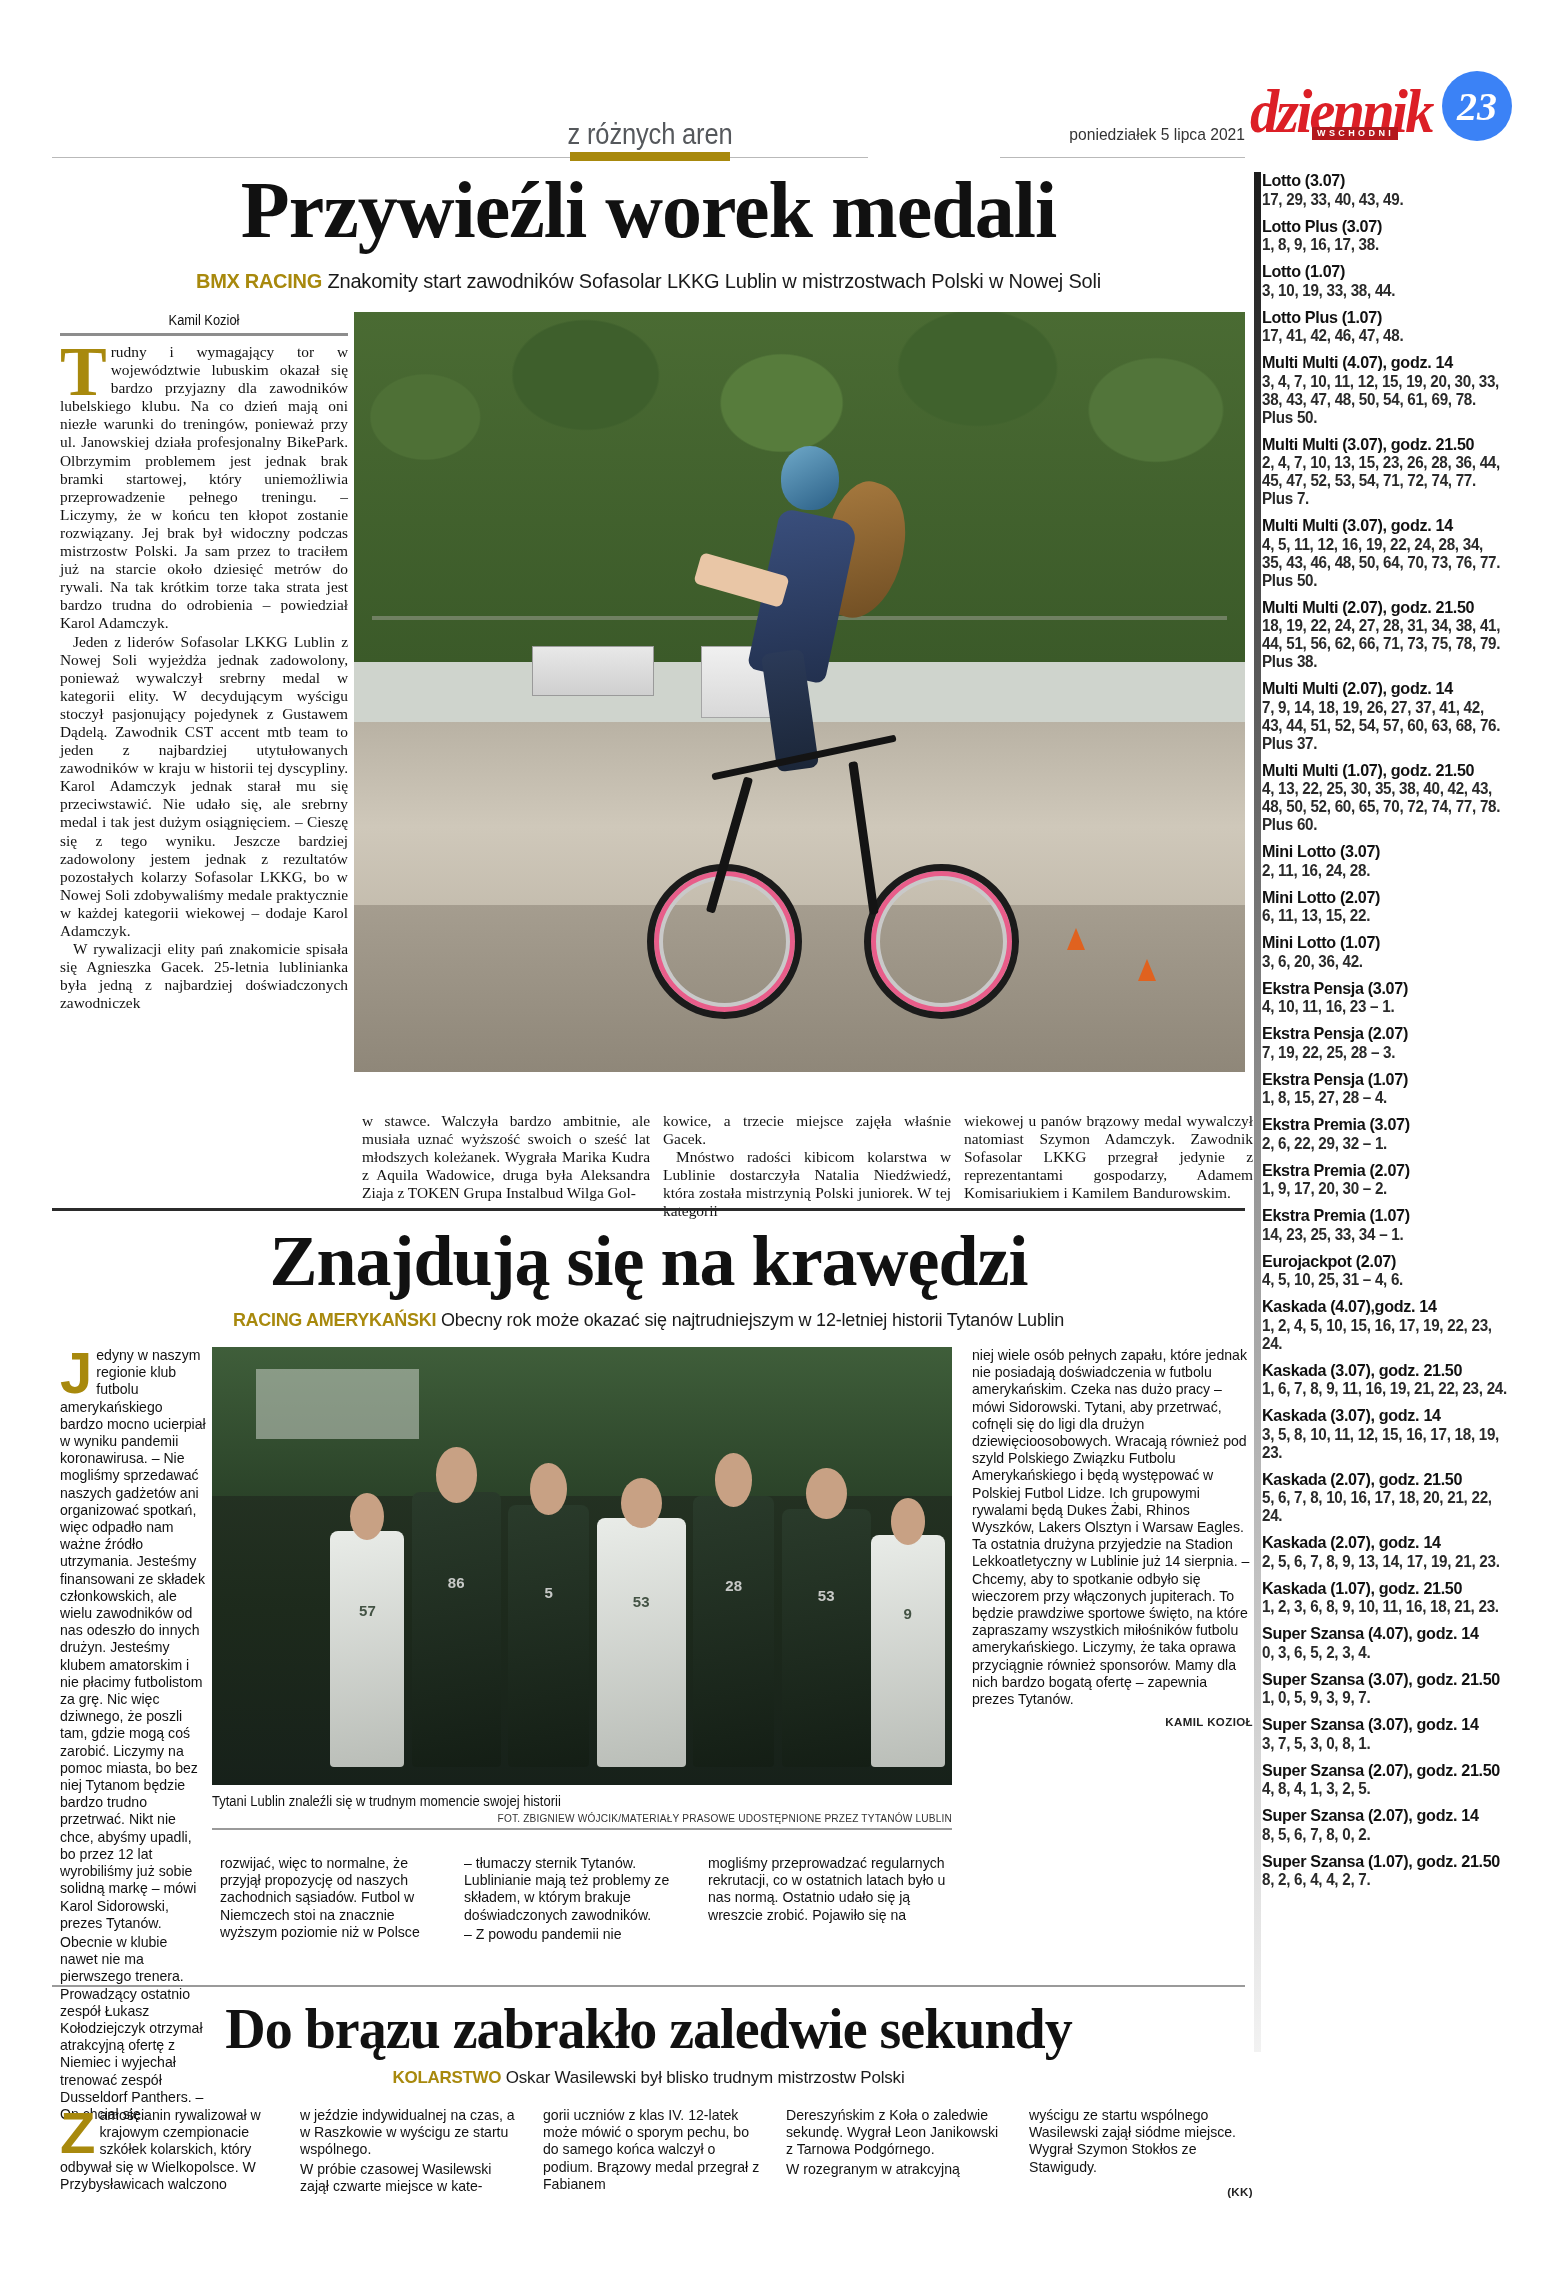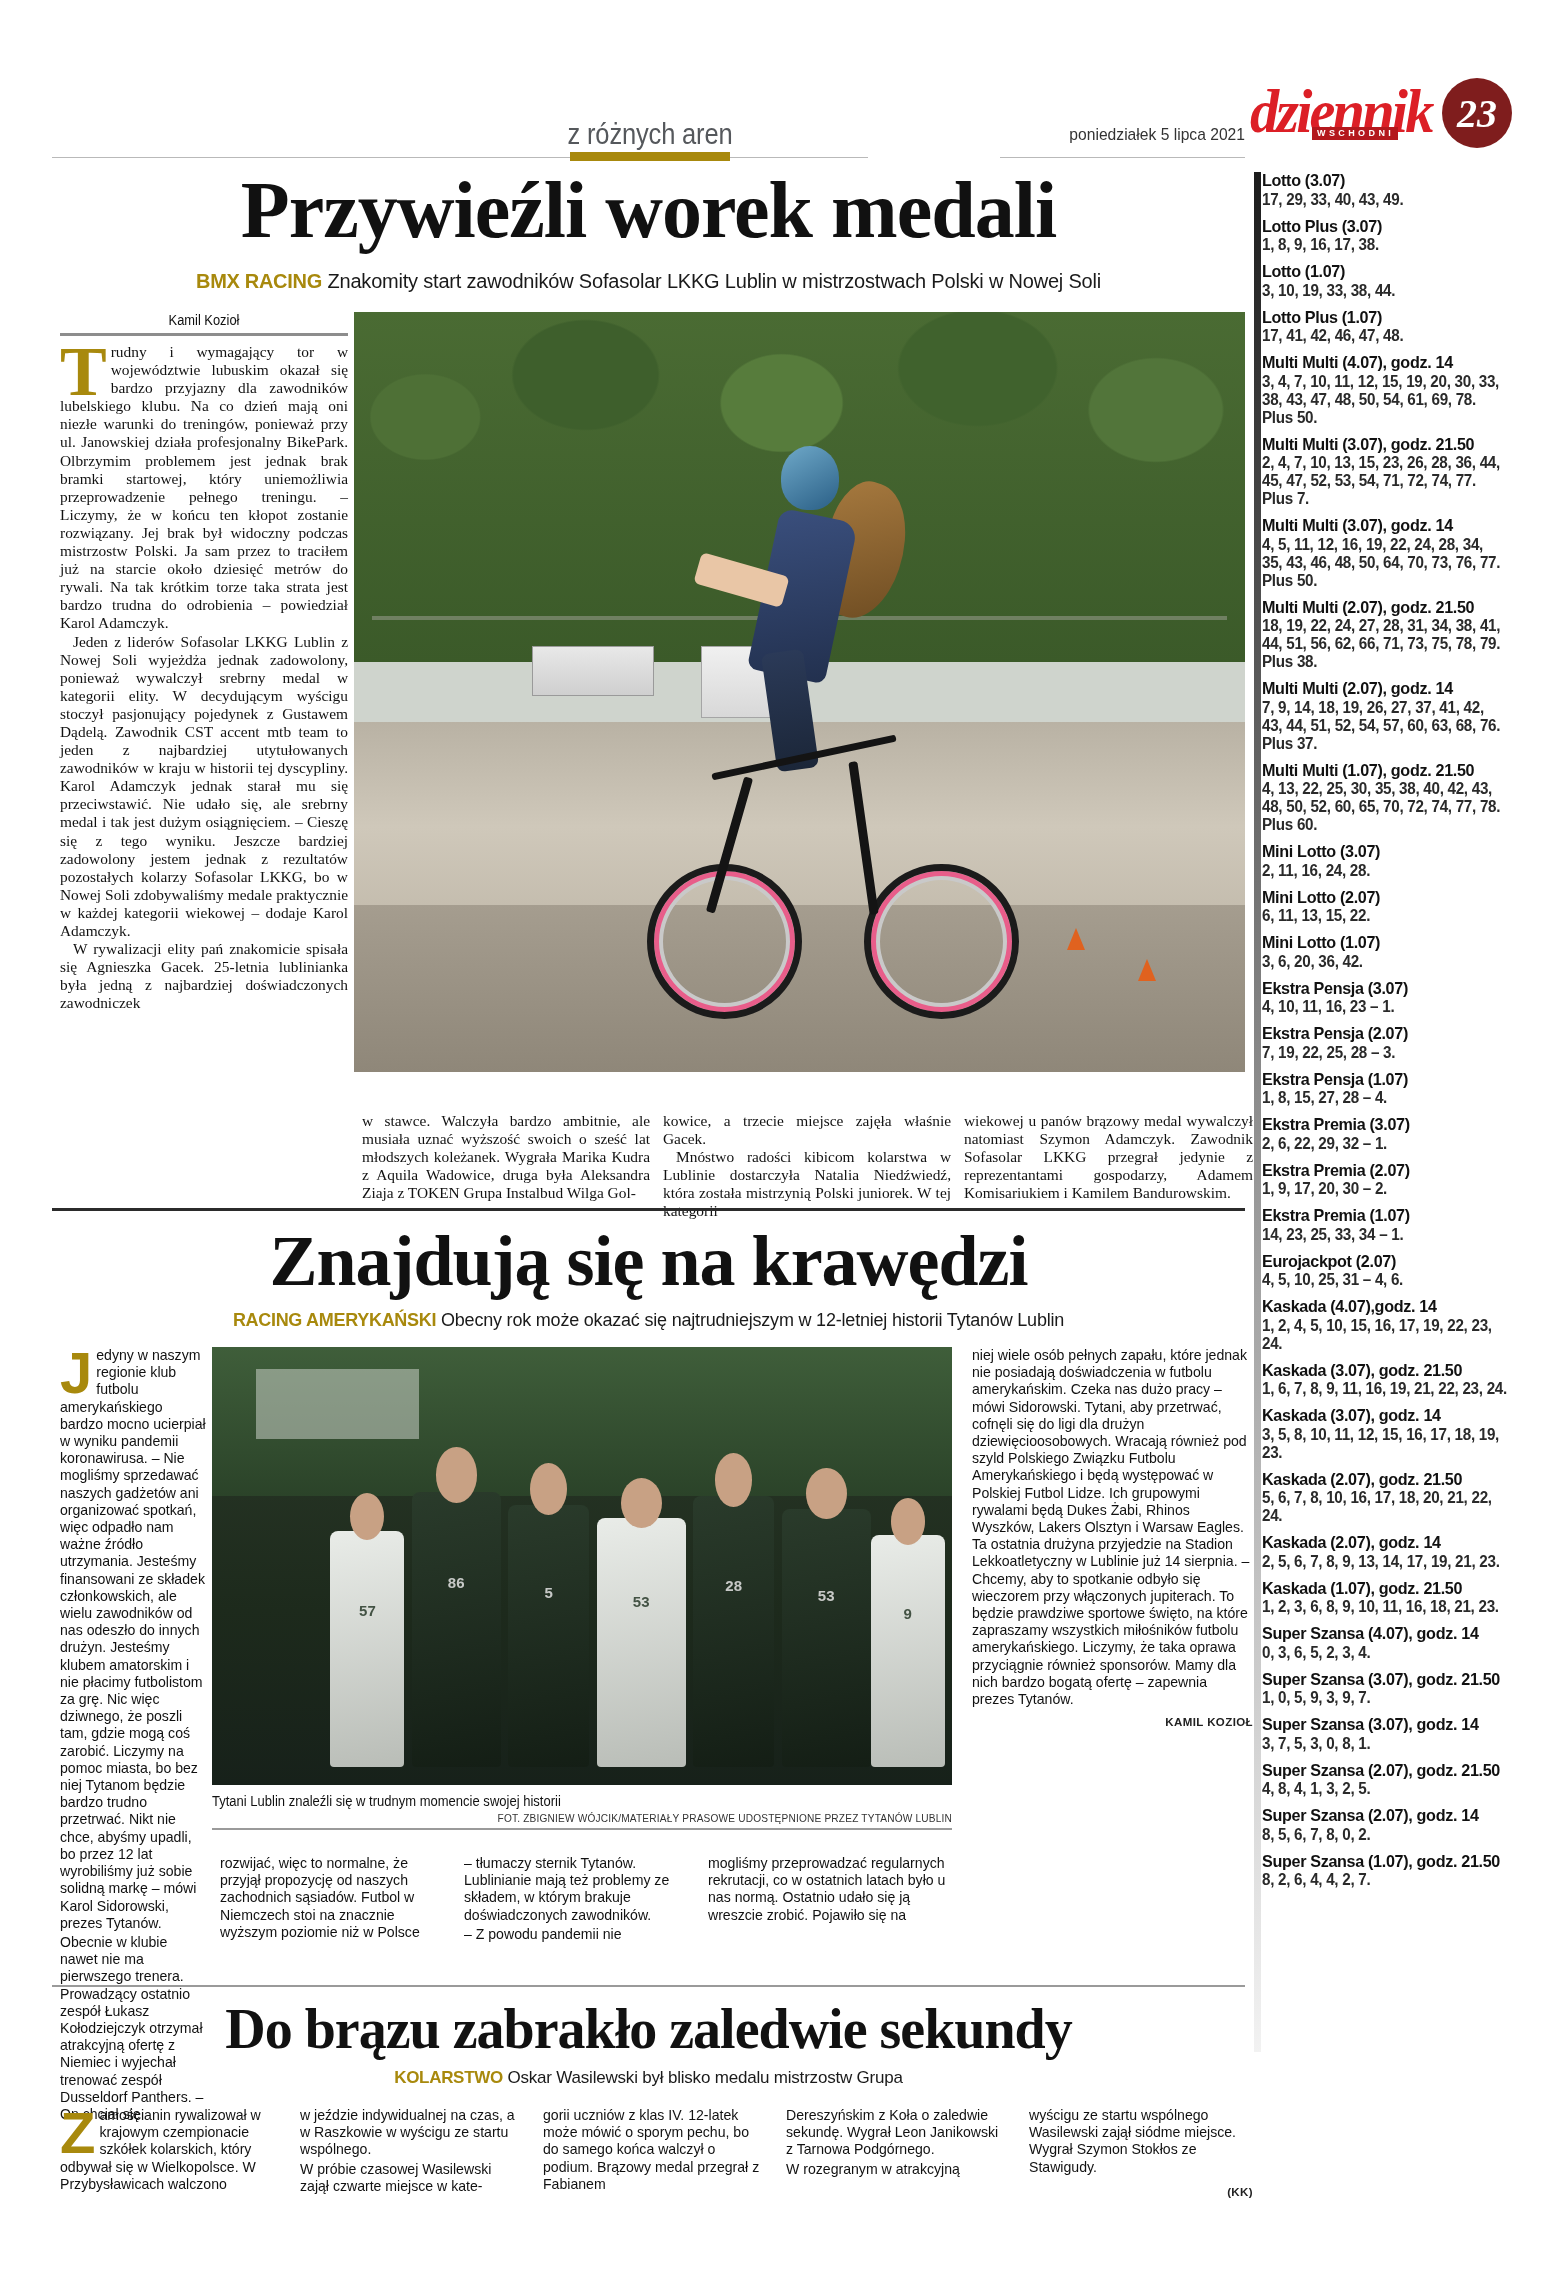--- a/index.html
+++ b/index.html
@@ -30,22 +30,22 @@
   .logo-dziennik{
     font-family:"Liberation Serif",serif;font-weight:700;font-style:italic;
     font-size:62px;color:#dc1f26;letter-spacing:-3px;line-height:66px;
     transform:scaleX(.94);transform-origin:left top;
   }
   .logo-wschodni{
     position:absolute;left:62px;top:49px;background:#b4181d;color:#fff;
     font-size:9px;letter-spacing:3.4px;font-weight:700;padding:1px 4px 2px 5px;
   }
   .pagenum-circle{
-    position:absolute;left:1442px;top:78px;width:70px;height:70px;border-radius:50%;
-    background:#7f1d1d;color:#fff;font-family:"Liberation Serif",serif;font-weight:700;
+    position:absolute;left:1442px;top:71px;width:70px;height:70px;border-radius:50%;
+    background:#3b82f6;color:#fff;font-family:"Liberation Serif",serif;font-weight:700;
     font-style:italic;font-size:40px;display:flex;align-items:center;justify-content:center;
   }
 
   
   .hl-serif{
     font-family:"Liberation Serif",serif;font-weight:700;color:#111;
     text-align:center;line-height:1;letter-spacing:-1px;
   }
   .kicker-line{font-size:20px;line-height:26px;text-align:center;color:#1a1a1a;}
   .kicker-line .k-tag{color:#a8890d;font-weight:700;letter-spacing:-.3px;}
@@ -319,21 +319,21 @@
       </div>
     </div>
   </div>
 
   <div style="position:absolute;left:52px;top:1985px;width:1193px;">
     <div class="thin-rule" style="height:2px;"></div>
 
     <div class="hl-serif" style="font-size:56px;margin-top:14px;height:62px;">Do brązu zabrakło zaledwie sekundy</div>
 
     <div class="kicker-line" style="font-size:17px;margin-top:2px;">
-      <span class="k-tag">KOLARSTWO</span><span class="k-txt"> Oskar Wasilewski był blisko medalu mistrzostw Grupa</span>
+      <span class="k-tag">KOLARSTWO</span><span class="k-txt"> Oskar Wasilewski był blisko trudnym mistrzostw Polski</span>
     </div>
 
     <div style="position:relative;margin-top:16px;height:210px;">
       <div class="col sans-body" style="position:absolute;left:0;top:0;width:222px;">
         <p><span class="dropcap sans">Z</span><span>amościanin rywalizował w krajowym czempionacie szkółek kolarskich, który odbywał się w Wielkopolsce. W Przybysławicach walczono</span></p>
       </div>
       <div class="col sans-body" style="position:absolute;left:240px;top:0;width:222px;">
         <p>w jeździe indywidualnej na czas, a w Raszkowie w wyścigu ze startu wspólnego.</p>
         <p>W próbie czasowej Wasilewski zajął czwarte miejsce w kate-</p>
       </div>

